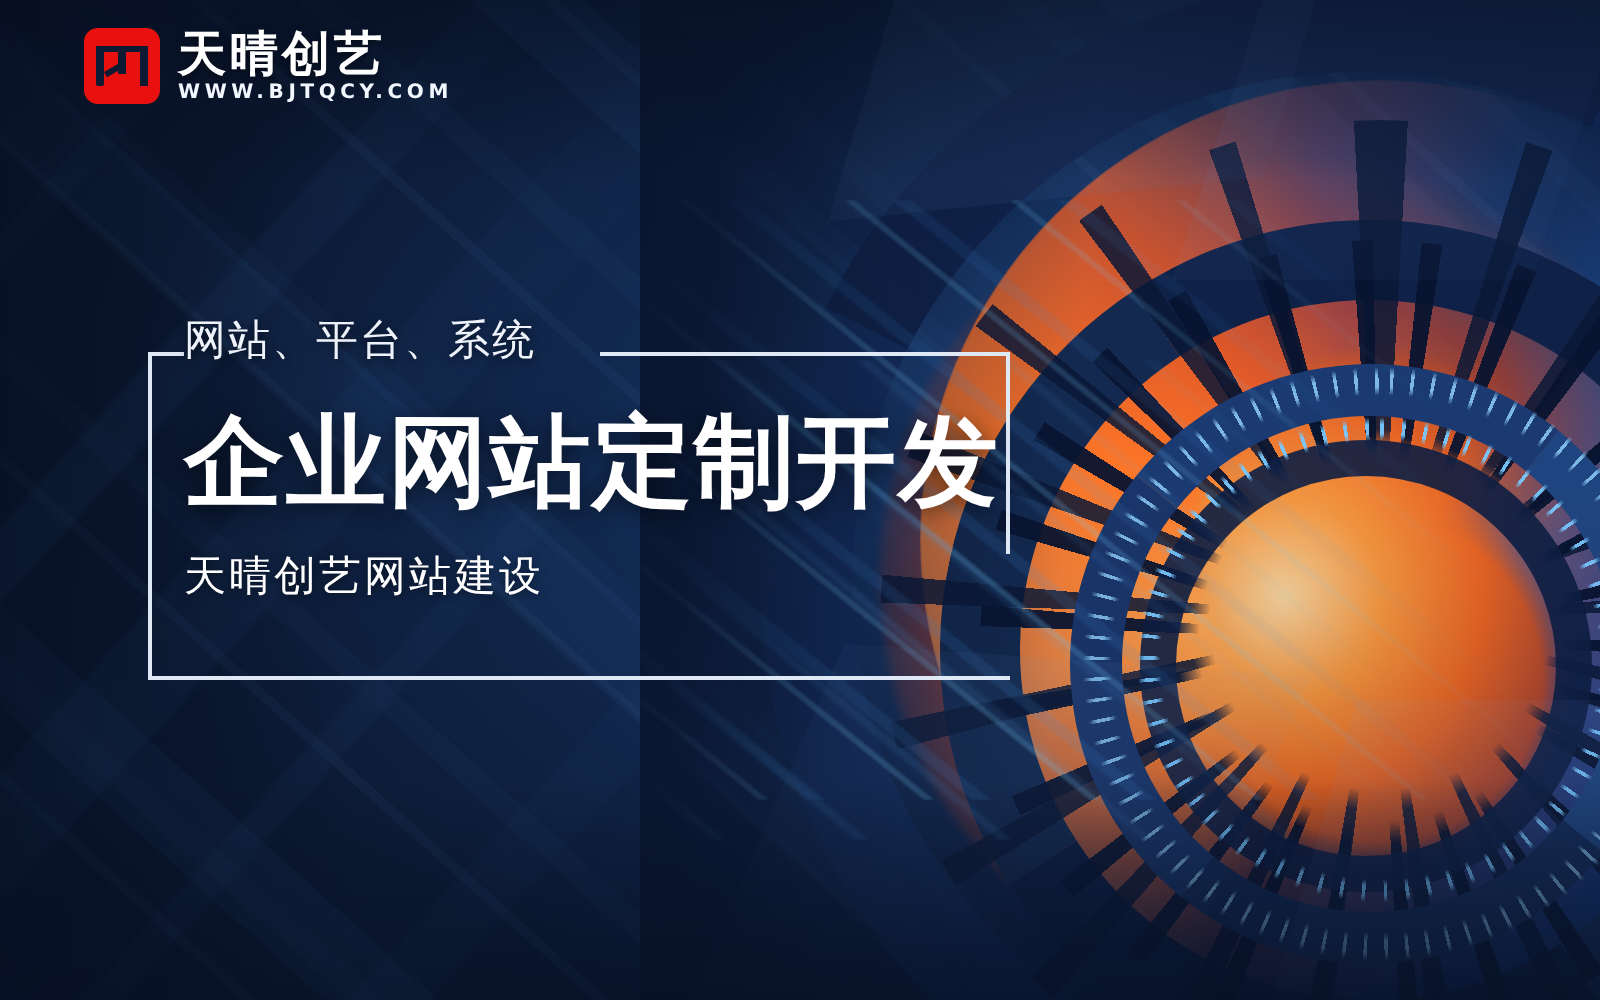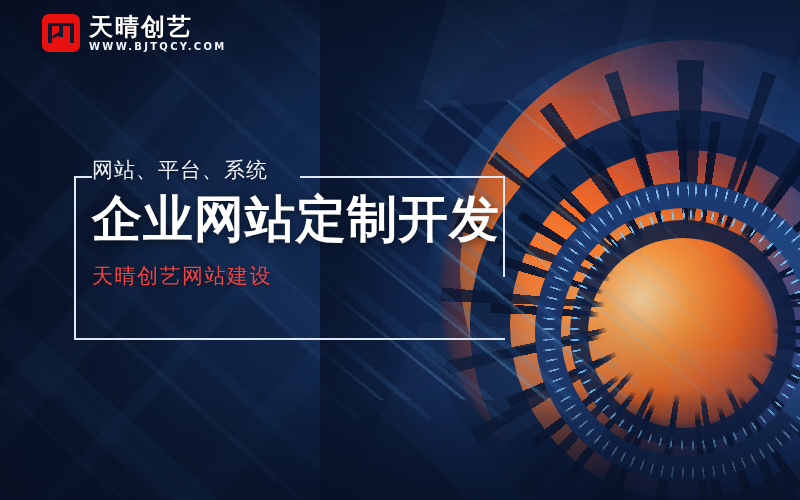--- a/index.html
+++ b/index.html
@@ -308,34 +308,34 @@
   .frm-right  { left:429px;top:0;   width:2px;  height:101px; }
 
   
   .copy{ position:absolute; left:92px; top:160px; z-index:26; }
   .eyebrow{
     color:#eef3fb;
     font-size:21px;
     font-weight:400;
     letter-spacing:1px;
     line-height:1;
-    margin-bottom:12px;
+    margin-bottom:24px;
     text-shadow:0 1px 4px rgba(0,0,0,.55);
   }
   .headline{
     color:#ffffff;
     font-size:50px;
     font-weight:700;
     letter-spacing:1px;
     line-height:1.06;
     margin-bottom:20px;
     text-shadow:0 2px 10px rgba(0,0,0,.55);
   }
   .tagline{
-    color:#ef4444;
+    color:#ffffff;
     font-size:21px;
     font-weight:400;
     letter-spacing:1.5px;
     line-height:1;
     text-shadow:0 1px 4px rgba(0,0,0,.5);
   }
 </style>
 </head>
 <body>
 

